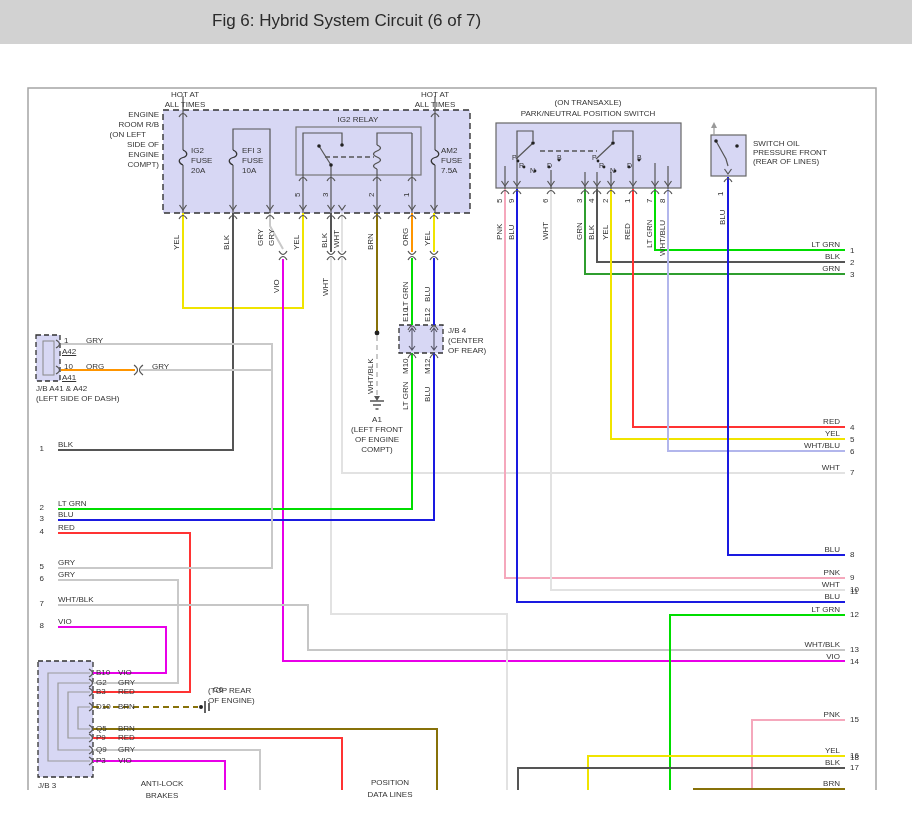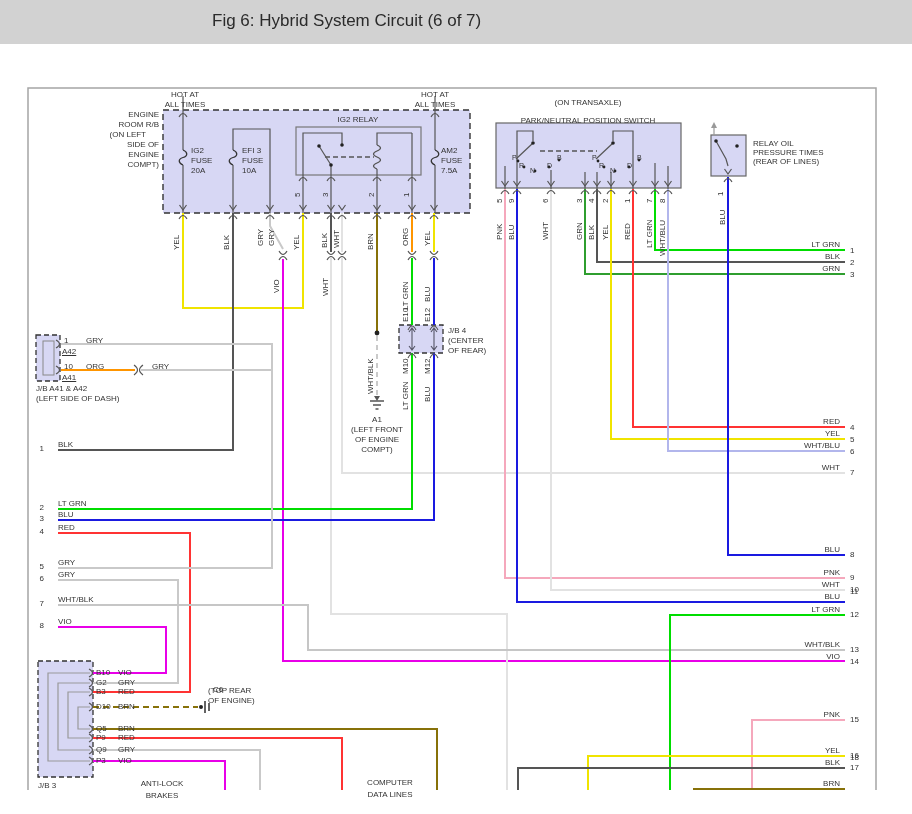--- a/index.html
+++ b/index.html
@@ -270,21 +270,21 @@
   <span class="L" style="left:441px;top:112px">FUSE</span>
   <span class="L" style="left:441px;top:122px">7.5A</span>
 
   <span class="L C" style="left:358px;top:71px">IG2 RELAY</span>
   <span class="L V" style="left:293px;top:153px">5</span>
   <span class="L V" style="left:321px;top:153px">3</span>
   <span class="L V" style="left:367px;top:153px">2</span>
   <span class="L V" style="left:402px;top:153px">1</span>
 
   <span class="L C" style="left:588px;top:54px">(ON TRANSAXLE)</span>
-  <span class="L C" style="left:588px;top:72px">PARK/NEUTRAL POSITION SWITCH</span>
+  <span class="L C" style="left:588px;top:65px">PARK/NEUTRAL POSITION SWITCH</span>
   <span class="L S" style="left:512px;top:110px">P</span>
   <span class="L S" style="left:519px;top:118px">R</span>
   <span class="L S" style="left:530px;top:123px">N</span>
   <span class="L S" style="left:547px;top:118px">D</span>
   <span class="L S" style="left:557px;top:110px">B</span>
   <span class="L S" style="left:592px;top:110px">P</span>
   <span class="L S" style="left:599px;top:118px">R</span>
   <span class="L S" style="left:610px;top:123px">N</span>
   <span class="L S" style="left:627px;top:118px">D</span>
   <span class="L S" style="left:637px;top:110px">B</span>
@@ -302,22 +302,22 @@
   <span class="L V" style="left:495px;top:196px">PNK</span>
   <span class="L V" style="left:507px;top:196px">BLU</span>
   <span class="L V" style="left:541px;top:196px">WHT</span>
   <span class="L V" style="left:575px;top:196px">GRN</span>
   <span class="L V" style="left:587px;top:196px">BLK</span>
   <span class="L V" style="left:601px;top:196px">YEL</span>
   <span class="L V" style="left:623px;top:196px">RED</span>
   <span class="L V" style="left:645px;top:204px">LT GRN</span>
   <span class="L V" style="left:658px;top:212px">WHT/BLU</span>
 
-  <span class="L" style="left:753px;top:95px">RELAY OIL</span>
-  <span class="L" style="left:753px;top:104px">PRESSURE TIMES</span>
+  <span class="L" style="left:753px;top:95px">SWITCH OIL</span>
+  <span class="L" style="left:753px;top:104px">PRESSURE FRONT</span>
   <span class="L" style="left:753px;top:113px">(REAR OF LINES)</span>
   <span class="L V" style="left:716px;top:152px">1</span>
   <span class="L V" style="left:718px;top:181px">BLU</span>
 
   <span class="L V" style="left:172px;top:206px">YEL</span>
   <span class="L V" style="left:222px;top:206px">BLK</span>
   <span class="L V" style="left:256px;top:202px">GRY</span>
   <span class="L V" style="left:267px;top:202px">GRY</span>
   <span class="L V" style="left:292px;top:206px">YEL</span>
   <span class="L V" style="left:320px;top:204px">BLK</span>
@@ -390,21 +390,21 @@
   <span class="L" style="left:96px;top:712px">P3</span>
   <span class="L" style="left:118px;top:712px">VIO</span>
   <span class="L" style="left:38px;top:737px">J/B 3</span>
 
   <span class="L" style="left:208px;top:642px">(TOP REAR</span>
   <span class="L" style="left:208px;top:652px">OF ENGINE)</span>
   <span class="L" style="left:213px;top:641px">C6</span>
 
   <span class="L C" style="left:162px;top:735px">ANTI-LOCK</span>
   <span class="L C" style="left:162px;top:747px">BRAKES</span>
-  <span class="L C" style="left:390px;top:734px">COMPUTER</span>
+  <span class="L C" style="left:390px;top:734px">POSITION</span>
   <span class="L C" style="left:390px;top:746px">DATA LINES</span>
 
   <span class="L R" style="left:840px;top:196px">LT GRN</span>
   <span class="L" style="left:850px;top:202px">1</span>
   <span class="L R" style="left:840px;top:208px">BLK</span>
   <span class="L" style="left:850px;top:214px">2</span>
   <span class="L R" style="left:840px;top:220px">GRN</span>
   <span class="L" style="left:850px;top:226px">3</span>
   <span class="L R" style="left:840px;top:373px">RED</span>
   <span class="L" style="left:850px;top:379px">4</span>

